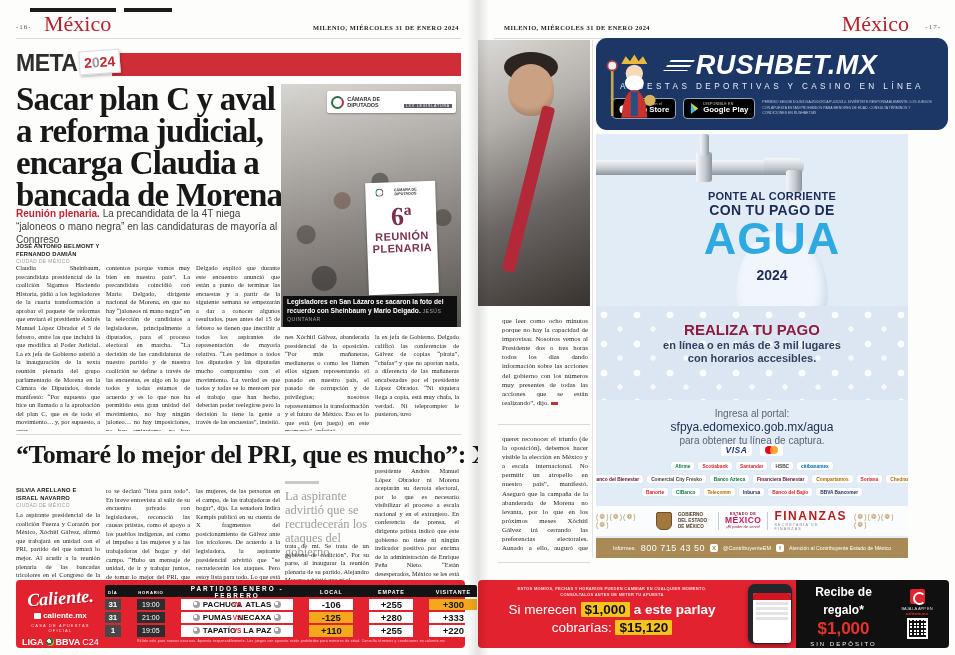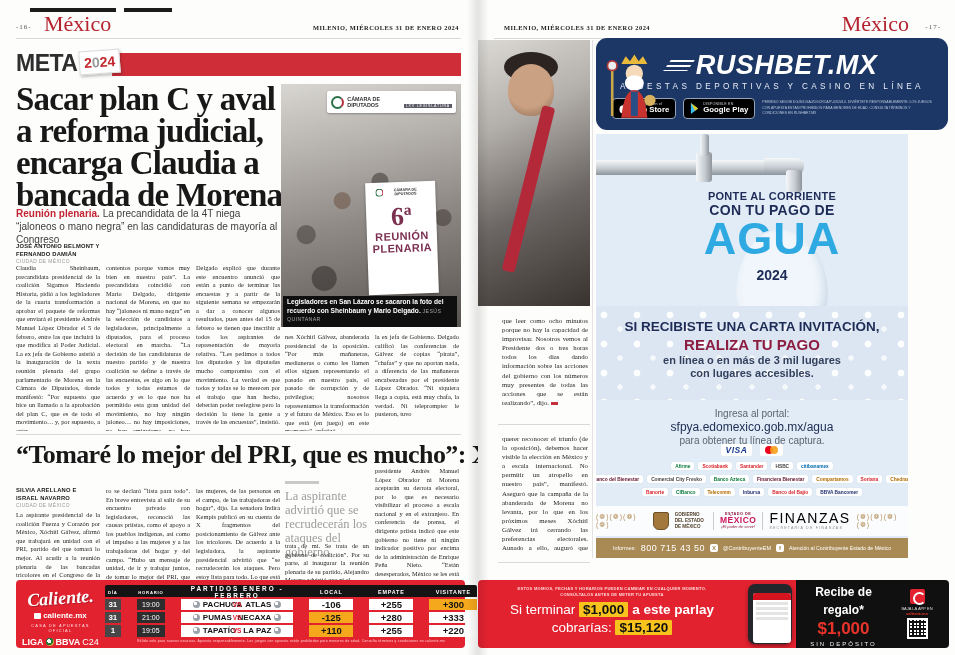--- a/index.html
+++ b/index.html
@@ -123,21 +123,21 @@
   .ag-footer{position:absolute;left:0;top:372px;width:100%;height:30px;background:#fbfcfe;display:flex;align-items:center;justify-content:center;gap:6px}
   .orn{color:#b6935e;font-size:7px;letter-spacing:1px}
   .shield{width:14px;height:16px;background:#a3783c;border:1.5px solid #6e5026;border-radius:2px 2px 6px 6px;display:inline-block}
   .gob{font-size:4.6px;font-weight:800;color:#514029;width:34px;line-height:1.25;text-transform:uppercase}
   .vdiv{width:1px;height:18px;background:#ccc}
   .edm{display:inline-flex;flex-direction:column;align-items:center;line-height:1.05}
   .edm small{font-size:3.8px;font-weight:800;color:#8a1538;letter-spacing:.5px}
   .edm b{font-size:8.5px;font-weight:900;color:#c8175c;letter-spacing:.5px}
   .edm i{font-size:4px;color:#8a1538}
   .fin{display:inline-flex;flex-direction:column;line-height:1.1}
-  .fin b{font-size:14px;font-weight:400;letter-spacing:1.5px;color:#000000}
+  .fin b{font-size:12px;font-weight:700;letter-spacing:1.5px;color:#b91c1c}
   .fin small{font-size:3.6px;color:#8a8a8a;letter-spacing:1.2px}
   .ag-strip{position:absolute;left:0;top:404px;width:100%;height:20px;background:#a98a55;color:#fff;display:flex;align-items:center;justify-content:center;gap:5px}
   .st-l{font-size:5.5px}
   .st-ph{font-size:9px;font-weight:400;letter-spacing:.5px}
   .sicon{width:8px;height:8px;background:#fff;color:#a98a55;border-radius:2px;font-size:6px;font-weight:800;display:inline-flex;align-items:center;justify-content:center}
   .st-x{font-size:5.5px}
   .st-f{font-size:5.2px}
   
   .par{display:flex;border-radius:4px;overflow:hidden}
   .par-red{background:#e32230;width:268px;color:#fff;text-align:center;padding-top:6px;box-sizing:border-box}
@@ -398,24 +398,23 @@
       <div class="pipe pipev" style="left:190px;top:36px;width:16px;height:22px"></div>
       <div class="dropsm" style="left:192px;top:60px;width:13px;height:17px"></div>
       <div class="dropbig" style="left:140px;top:96px;width:92px;height:116px"></div>
       <div class="ag-title">
         <div class="ag-t1">PONTE AL CORRIENTE</div>
         <div class="ag-t2">CON TU PAGO DE</div>
         <div class="ag-big">AGUA</div>
         <div class="ag-year">2024</div>
       </div>
       <div class="ag-band">
-        <div class="ag-i1">SI RECIBISTE UNA CARTA INVITACIÓN,</div>
         <div class="ag-i2">REALIZA TU PAGO</div>
         <div class="ag-i3">en línea o en más de 3 mil lugares</div>
-        <div class="ag-i4">con lugares accesibles.</div>
+        <div class="ag-i4">con horarios accesibles.</div>
       </div>
       <div class="ag-portal">
         <div class="ag-p1">Ingresa al portal:</div>
         <div class="ag-url">sfpya.edomexico.gob.mx/agua</div>
         <div class="ag-p2">para obtener tu línea de captura.</div>
       </div>
       <div class="ag-cards">
         <span class="visa">VISA</span>
         <span class="mcchip">
             <span class="mc1"></span>
@@ -471,21 +470,21 @@
         <span class="sicon">f</span>
         <span class="st-f">Atención al Contribuyente Estado de México</span>
       </div>
     </div>
 
     <div class="abs par" style="left:0;top:580px;width:471px;height:68px">
       <div class="par-red">
         <div class="par-disc">ESTOS MOMIOS, FECHAS Y HORARIOS PUEDEN CAMBIAR EN CUALQUIER MOMENTO.</div>
         <div class="par-disc">CONSÚLTALOS ANTES DE METER TU APUESTA</div>
         <div class="par-l1">
-          <span>Si terminar</span>
+          <span>Si merecen</span>
           <b class="yel">$1,000</b>
           <b>a este parlay</b>
         </div>
         <div class="par-l2">
           <span>cobrarías:</span>
           <b class="yel">$15,120</b>
         </div>
       </div>
       <div class="par-phone">
         <div class="phone-body">

